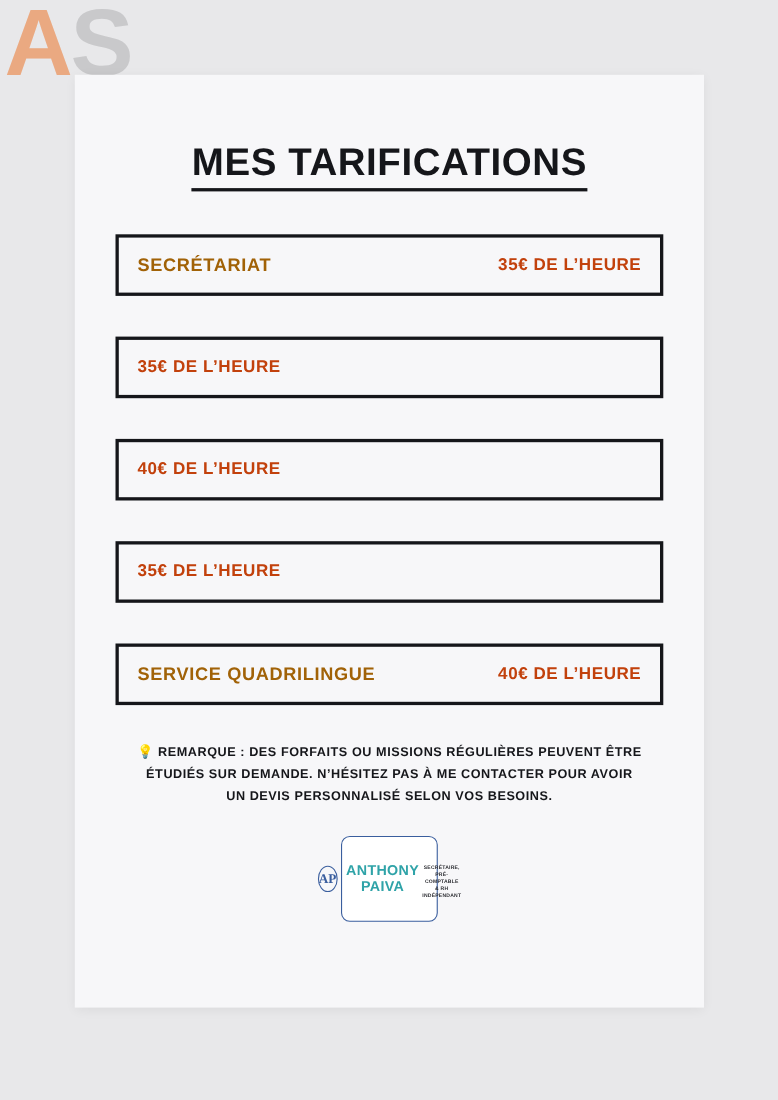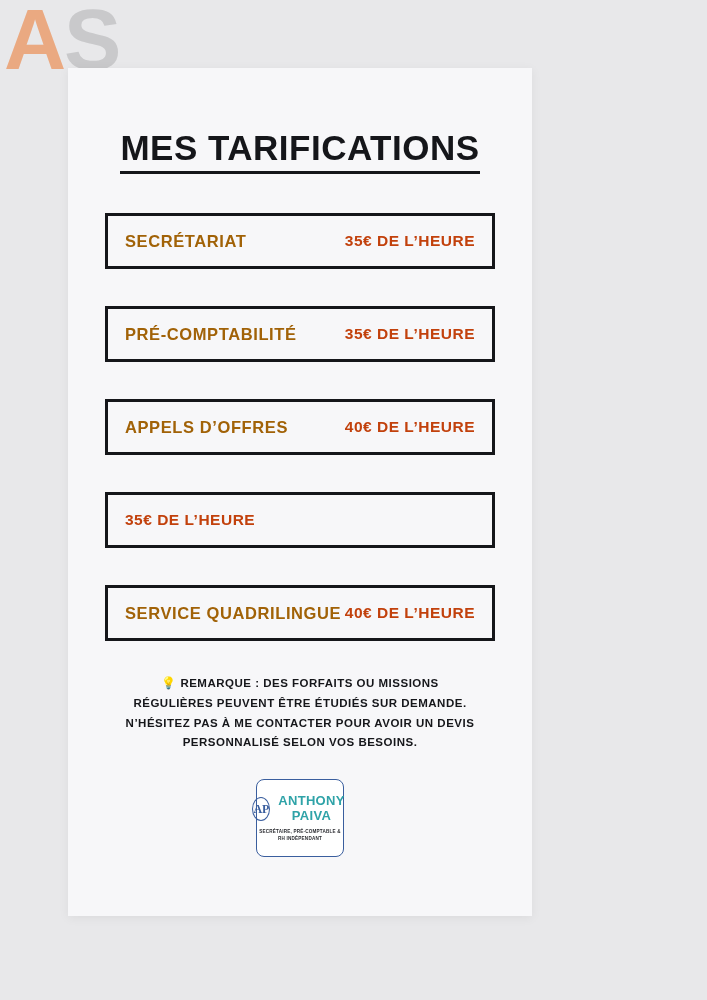--- a/index.html
+++ b/index.html
@@ -28,21 +28,21 @@
     user-select: none;
   }
   .watermark .wm-a { color: #eaa981; }
   .watermark .wm-s { color: #c9c9cb; }
 
   
   .sheet {
     position: absolute;
     left: 68px;
     top: 68px;
-    width: 464px;
+    width: 572px;
     height: 848px;
     background: #f7f7f9;
     box-shadow: 0 2px 10px rgba(0,0,0,0.06);
   }
 
   .title {
     text-align: center;
     font-size: 35px;
     font-weight: 700;
     letter-spacing: 0.5px;
@@ -108,21 +108,21 @@
     justify-content: center;
     margin-top: 26px;
   }
   .logo-card {
     width: 88px;
     height: 78px;
     border: 1px solid #3a5e9e;
     border-radius: 8px;
     background: #ffffff;
     display: flex;
-    flex-direction: column;
+    flex-direction: row;
     align-items: center;
     justify-content: center;
     padding: 4px 2px;
     box-sizing: border-box;
   }
   .logo-top {
     display: flex;
     align-items: center;
     gap: 5px;
   }
@@ -173,26 +173,24 @@
   </h1>
 
   <div class="rows">
 
     <div class="rate-row">
       <span class="service-name">SECRÉTARIAT</span>
       <span class="service-price">35€ DE L’HEURE</span>
     </div>
 
     <div class="rate-row">
-      <span class="service-name">PRÉ-COMPTABILITÉ</span>
       <span class="service-price">35€ DE L’HEURE</span>
     </div>
 
     <div class="rate-row">
-      <span class="service-name">APPELS D’OFFRES</span>
       <span class="service-price">40€ DE L’HEURE</span>
     </div>
 
     <div class="rate-row">
       <span class="service-price">35€ DE L’HEURE</span>
     </div>
 
     <div class="rate-row">
       <span class="service-name">SERVICE QUADRILINGUE</span>
       <span class="service-price">40€ DE L’HEURE</span>

